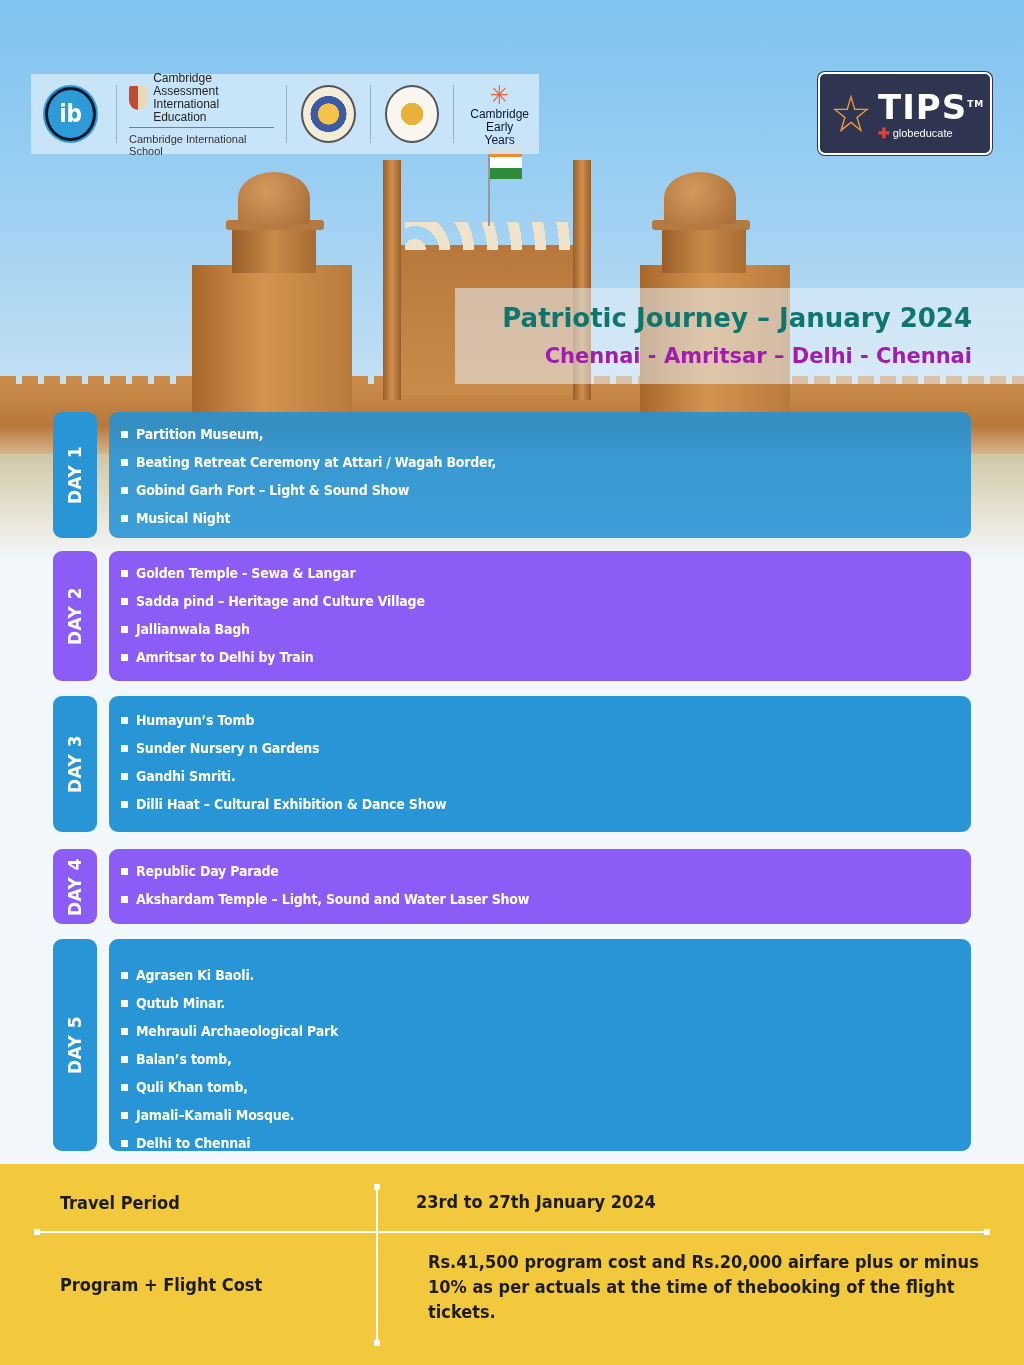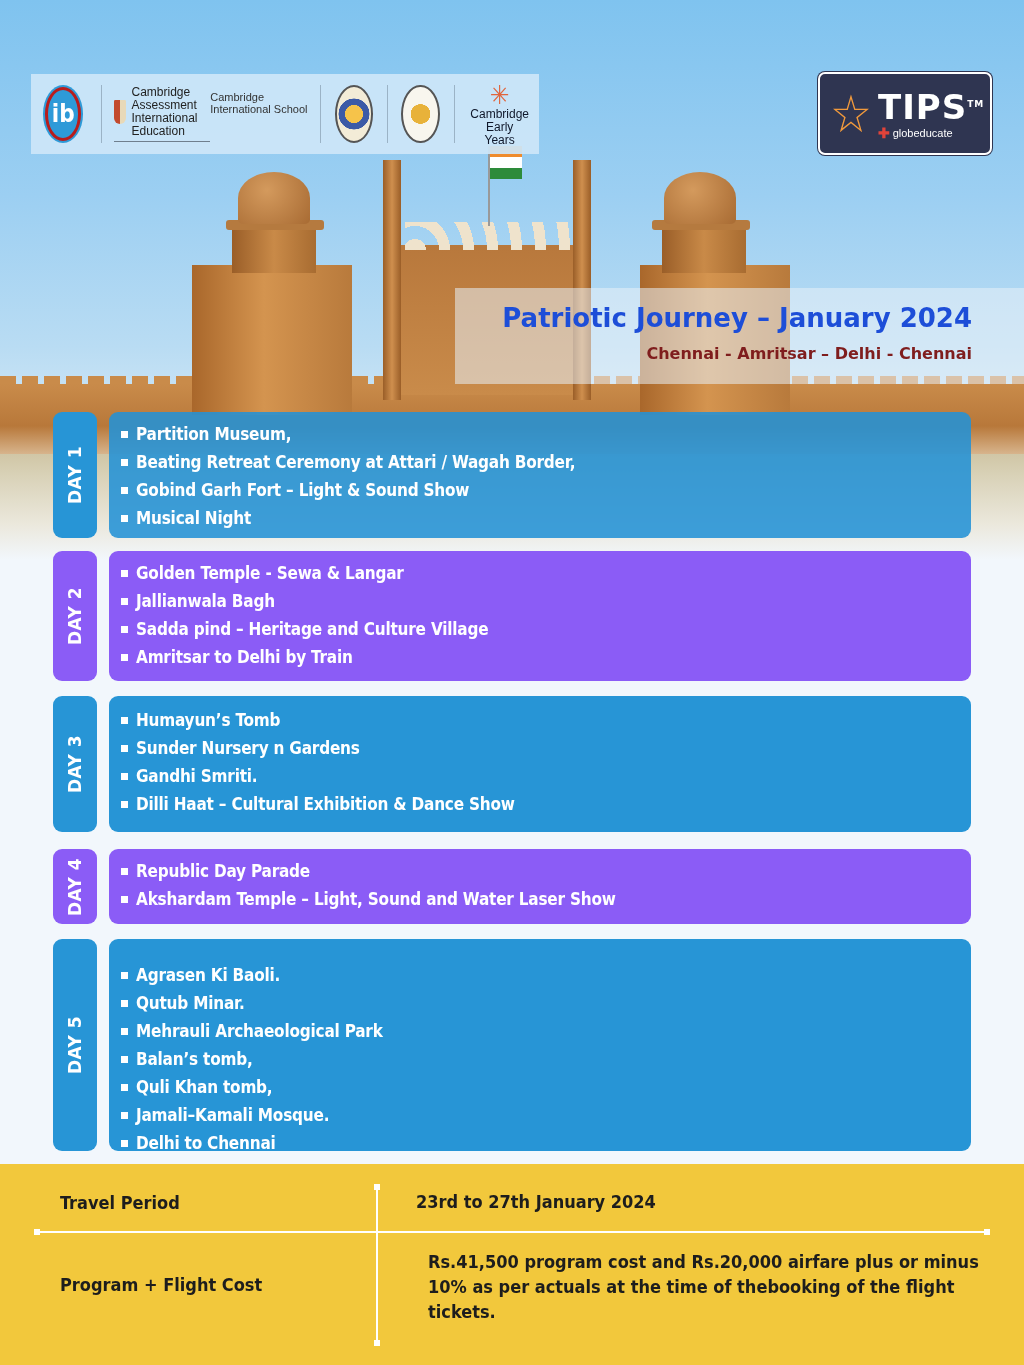--- a/index.html
+++ b/index.html
@@ -44,23 +44,23 @@
   .flag { position: absolute; left: 490px; top: 146px; width: 32px; height: 33px;
     background: linear-gradient(180deg, #ef8b2c 0 33%, #fff 33% 66%, #2d8b3a 66% 100%); }
 
   .logos {
     position: absolute; left: 31px; top: 74px; width: 508px; height: 80px;
     background: rgba(205,230,248,0.92);
     display: flex; align-items: center; padding: 0 10px;
   }
   .logo-ib { width: 54px; height: 54px; border-radius: 50%; background: #2e9ad8; color: #fff;
     display: flex; align-items: center; justify-content: center; font-weight: bold; font-size: 24px;
-    border: 3px solid #b91c1c; box-shadow: 0 0 0 2px #2e9ad8; margin: 0 12px 0 4px; }
+    border: 3px solid #0f172a; box-shadow: 0 0 0 2px #2e9ad8; margin: 0 12px 0 4px; }
   .sep { width: 1px; height: 58px; background: #9bb3c6; margin: 0 8px; }
-  .cam { display: flex; flex-direction: row; padding: 0 4px; }
+  .cam { display: flex; flex-direction: column; padding: 0 4px; }
   .cam-top { display: flex; align-items: center; gap: 5px; border-bottom: 1px solid #6f7f8e; padding-bottom: 3px; }
   .shield { width: 20px; height: 24px; background: linear-gradient(90deg, #c24a2e 50%, #e8d9b8 50%); border-radius: 2px 2px 10px 10px; }
   .cam-name { font-family: "Liberation Sans", sans-serif; font-size: 12px; color: #222; line-height: 13px; }
   .cam-sub { font-family: "Liberation Sans", sans-serif; font-size: 11px; color: #333; margin-top: 5px; }
   .seal { width: 58px; height: 58px; border-radius: 50%; background: radial-gradient(circle, #f6c34a 0 28%, #3c5aa6 29% 48%, #f3ecd7 49% 100%); border: 2px solid #555; margin: 0 6px; }
   .seal2 { background: radial-gradient(circle, #e8b23a 0 30%, #f8f6ee 31% 100%); }
   .cey { display: flex; flex-direction: column; align-items: center; margin-left: 8px; }
   .cey-star { font-size: 26px; color: #e0653d; line-height: 26px; }
   .cey-text { font-family: "Liberation Sans", sans-serif; font-size: 12px; color: #0f172a; line-height: 13px; text-align: center; }
 
@@ -76,45 +76,45 @@
   .tips-tm { font-size: 9px; vertical-align: super; }
   .tips-sub { color: #fff; font-size: 11px; font-family: "Liberation Sans", sans-serif; display: flex; align-items: center; gap: 3px; }
   .tips-cross { color: #e0433a; font-weight: bold; font-size: 14px; }
 
   .title-panel {
     position: absolute; left: 455px; top: 288px; width: 569px; height: 96px;
     background: rgba(232,240,248,0.55);
   }
   .title-main {
     position: absolute; right: 52px; top: 303px;
-    font-family: "DejaVu Sans", sans-serif; font-weight: bold; font-size: 26px; color: #1d4ed8; white-space: nowrap;
+    font-family: "DejaVu Sans", sans-serif; font-weight: bold; font-size: 26px; color: #0f766e; white-space: nowrap;
   }
   .title-sub {
     position: absolute; right: 52px; top: 344px;
-    font-family: "DejaVu Sans", sans-serif; font-weight: bold; font-size: 16px; color: #7f1d1d; white-space: nowrap;
+    font-family: "DejaVu Sans", sans-serif; font-weight: bold; font-size: 21px; color: #a21caf; white-space: nowrap;
   }
 
   .day-row { position: absolute; left: 53px; width: 918px; }
   .day-tab {
     position: absolute; left: 0; top: 0; width: 44px; bottom: 0;
     border-radius: 9px; display: flex; align-items: center; justify-content: center;
   }
   .day-tab span {
     transform: rotate(-90deg); white-space: nowrap; color: #fff; font-weight: bold; font-size: 17px;
     font-family: "DejaVu Sans", sans-serif; letter-spacing: 0.5px;
   }
   .day-box {
     position: absolute; left: 56px; right: 0; top: 0; bottom: 0;
     border-radius: 9px; padding: 8px 0 0 12px;
   }
   .blue { background: #2795d6; }
   .blue-trans { background: rgba(35,146,214,0.88); }
   .navy { background: #8b5cf6; }
   .item {
-    display: flex; align-items: center; color: #fff; font-weight: bold; font-size: 17px;
+    display: flex; align-items: center; color: #fff; font-weight: bold; font-size: 14px;
     height: 28px; font-family: "DejaVu Sans Condensed", "DejaVu Sans", sans-serif; letter-spacing: -0.2px;
   }
   .bullet { width: 7px; height: 7px; background: #fff; margin-right: 8px; flex-shrink: 0; }
 
   .footer {
     position: absolute; left: 0; top: 1164px; width: 1024px; height: 205px; background: #f2c83c;
   }
   .f-hline { position: absolute; left: 37px; top: 67px; width: 951px; height: 2px; background: #fff; }
   .f-vline { position: absolute; left: 376px; top: 22px; width: 2px; height: 158px; background: #fff; }
   .f-dot { position: absolute; width: 6px; height: 6px; background: #fff; }
@@ -216,25 +216,25 @@
   <div class="day-tab navy">
       <span>DAY 2</span>
     </div>
   <div class="day-box navy">
     <div class="item">
         <span class="bullet"></span>
         <span>Golden Temple - Sewa &amp; Langar</span>
       </div>
     <div class="item">
         <span class="bullet"></span>
+        <span>Sadda pind – Heritage and Culture Village</span>
+      </div>
+    <div class="item">
+        <span class="bullet"></span>
         <span>Jallianwala Bagh</span>
-      </div>
-    <div class="item">
-        <span class="bullet"></span>
-        <span>Sadda pind – Heritage and Culture Village</span>
       </div>
     <div class="item">
         <span class="bullet"></span>
         <span>Amritsar to Delhi by Train</span>
       </div>
   </div>
 </div>
 
 <div class="day-row" style="top:696px;height:136px;">
   <div class="day-tab blue">

